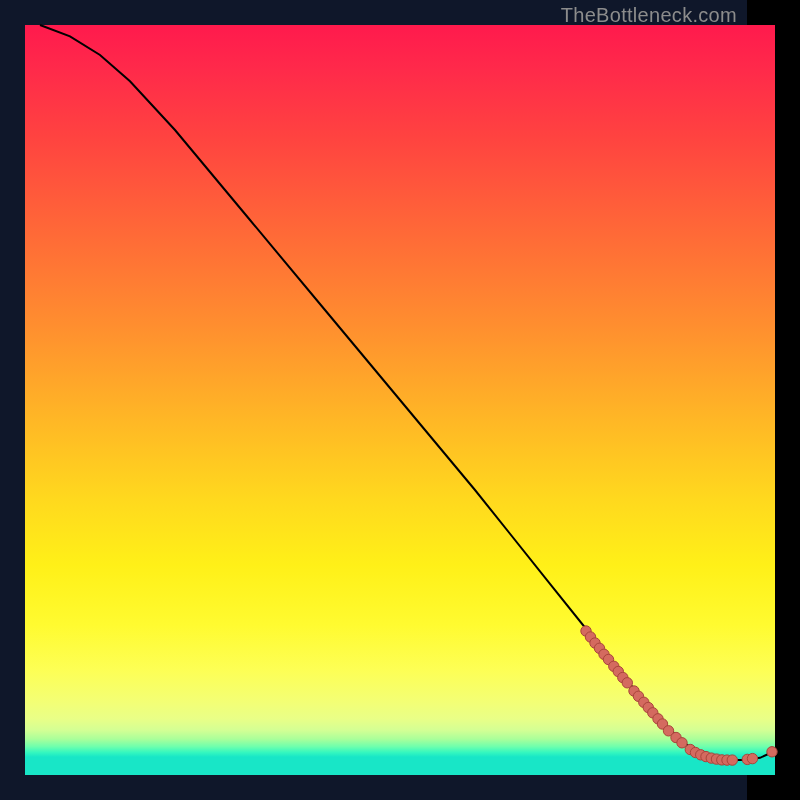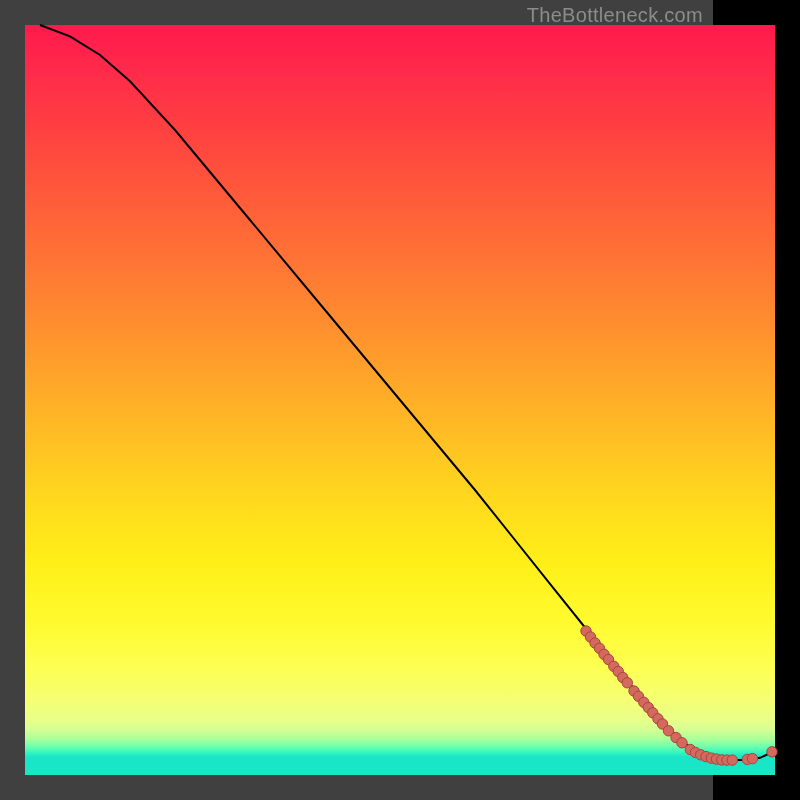--- a/index.html
+++ b/index.html
@@ -8,21 +8,22 @@
     width: 800px;
     height: 800px;
     background: #000;
     overflow: hidden;
     font-family: Arial, Helvetica, sans-serif;
   }
   .stage {
     position: relative;
     width: 713px;
     height: 800px;
-    background: #404040;
+    background: #0f172a;
+    padding-left: 34px;
   }
   .plot {
     position: absolute;
     left: 25px;
     top: 25px;
     width: 750px;
     height: 750px;
     
     background: linear-gradient(
       to bottom,

